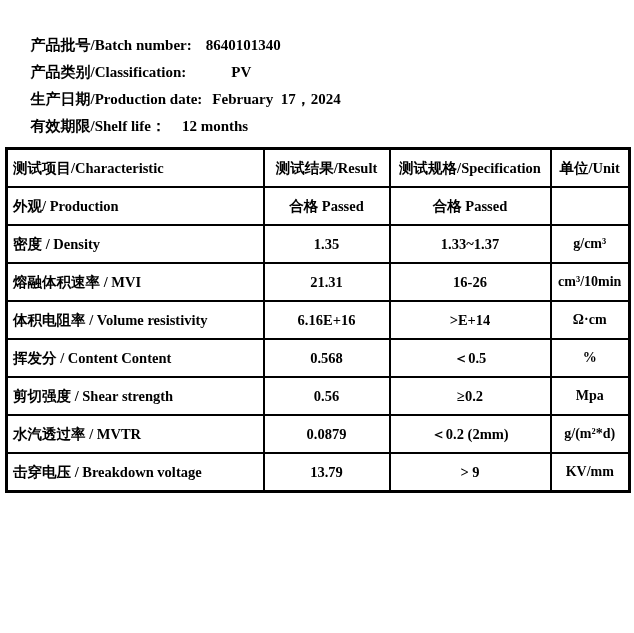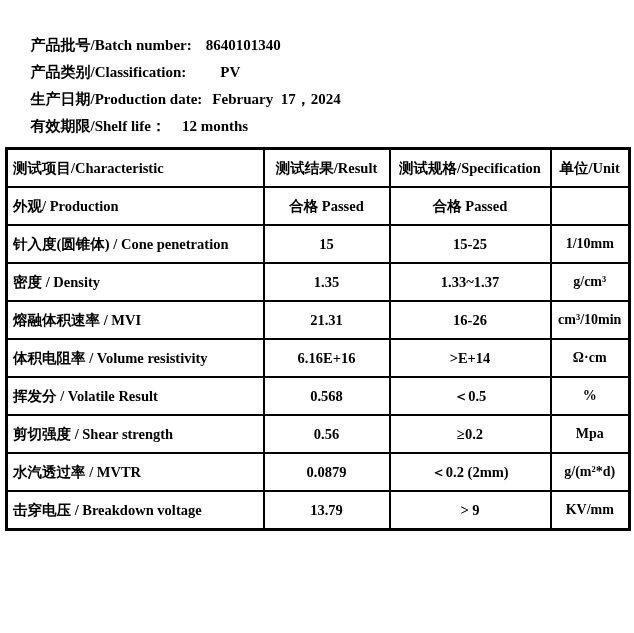--- a/index.html
+++ b/index.html
@@ -31,21 +31,21 @@
   .header-line {
     height: 27px;
     line-height: 27px;
     font-size: 15px;
     font-weight: bold;
     white-space: pre;
   }
   .header-line .hl-label { font-weight: bold; }
   .header-line .hl-value { font-weight: bold; white-space: pre; }
   .header-line:nth-child(1) .hl-value { margin-left: 14px; }
-  .header-line:nth-child(2) .hl-value { margin-left: 34px; text-align: center; }
+  .header-line:nth-child(2) .hl-value { margin-left: 45px; text-align: center; }
   .header-line:nth-child(3) .hl-value { margin-left: 10px; }
   .header-line:nth-child(4) .hl-value { margin-left: 16px; }
 
   
   table.report {
     position: absolute;
     top: 147px;
     left: 5px;
     width: 623px;
     border-collapse: collapse;
@@ -111,45 +111,39 @@
       </tr>
     </thead>
     <tbody>
       <tr>
         <td class="col-char">外观/ Production</td>
         <td>合格 Passed</td>
         <td>合格 Passed</td>
         <td class="col-unit"></td>
       </tr>
       <tr>
-        <td class="col-char">针入度(圆锥体) / Cone penetration</td>
-        <td>15</td>
-        <td>15-25</td>
-        <td class="col-unit">1/10mm</td>
-      </tr>
-      <tr>
         <td class="col-char">密度 / Density</td>
         <td>1.35</td>
         <td>1.33~1.37</td>
         <td class="col-unit">g/cm³</td>
       </tr>
       <tr>
         <td class="col-char">熔融体积速率 / MVI</td>
         <td>21.31</td>
         <td>16-26</td>
         <td class="col-unit">cm³/10min</td>
       </tr>
       <tr>
         <td class="col-char">体积电阻率 / Volume resistivity</td>
         <td>6.16E+16</td>
         <td>&gt;E+14</td>
         <td class="col-unit">Ω·cm</td>
       </tr>
       <tr>
-        <td class="col-char">挥发分 / Volatile Result</td>
+        <td class="col-char">挥发分 / Content Content</td>
         <td>0.568</td>
         <td>＜0.5</td>
         <td class="col-unit">%</td>
       </tr>
       <tr>
         <td class="col-char">剪切强度 / Shear strength</td>
         <td>0.56</td>
         <td>≥0.2</td>
         <td class="col-unit">Mpa</td>
       </tr>

